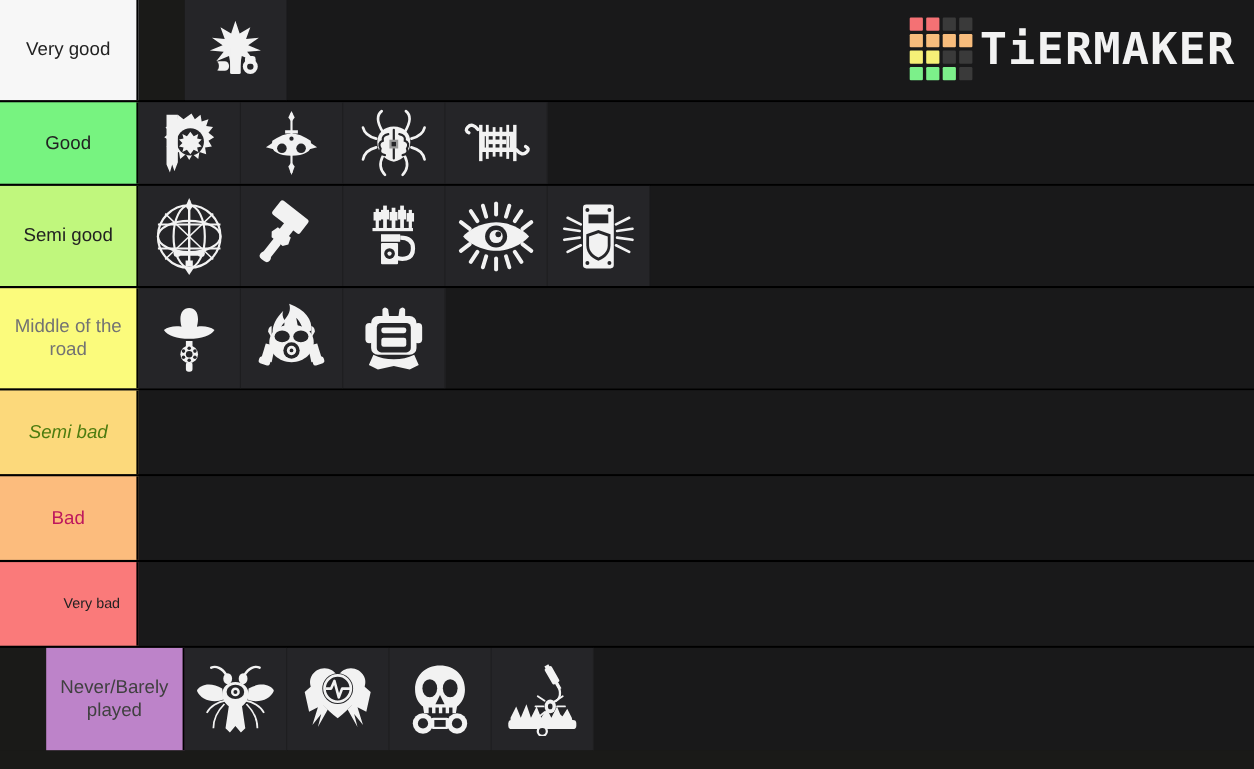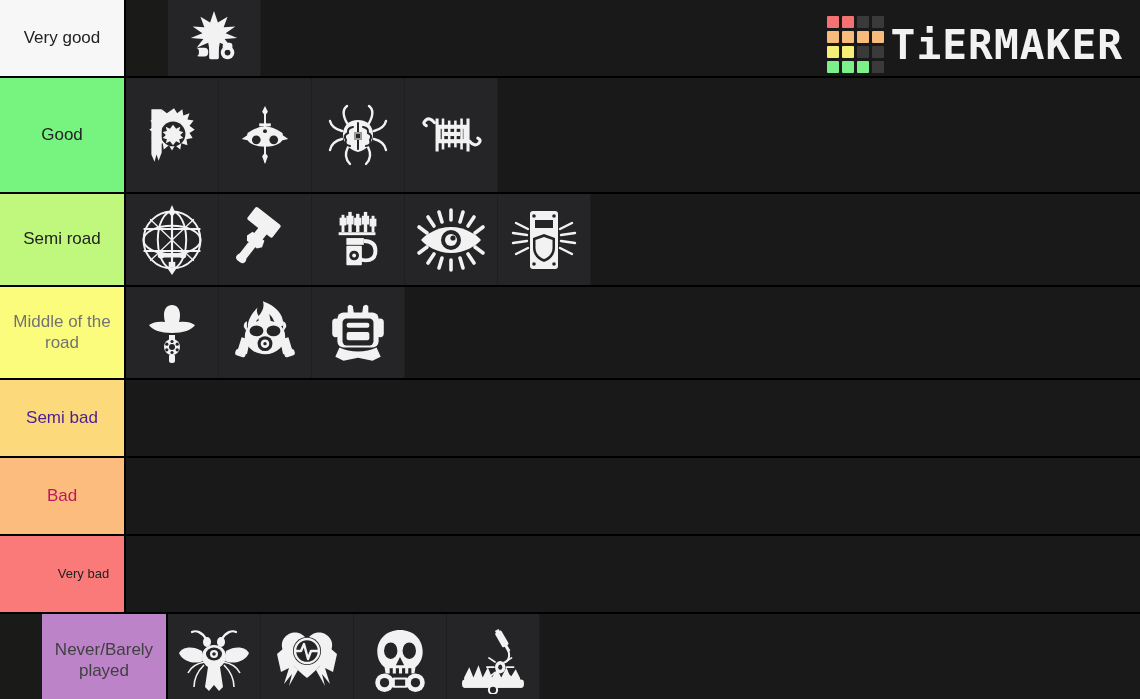--- a/index.html
+++ b/index.html
@@ -90,39 +90,39 @@
     line-height: 1;
     transform: scaleX(1.03);
   }
 </style>
 </head>
 <body>
 
 <div id="tier-app">
 
   <div id="rows">
-      <div class="tier-row" style="height: 78px; gap: 42px;">
+      <div class="tier-row" style="height: 93px; gap: 42px;">
         <div class="tier-label" style="background: rgb(247, 247, 247); color: rgb(34, 34, 34);">Very good</div>
         <div class="tier-items">
           <div class="tier-cell" title="Firecracker" style="background: rgb(37, 37, 40);">
             <svg width="62" height="62" viewBox="0 0 64 64" fill="#f2f2f2">
     <path d="M32 4 L36 16 L46 10 L42 21 L54 20 L44 27 L56 32 L43 33 L50 42 L38 37 L36 48 L32 39 L28 48 L26 37 L14 42 L21 33 L8 32 L20 27 L10 20 L22 21 L18 10 L28 16 Z"></path>
     <rect x="27" y="28" width="10" height="26" rx="1.5"></rect>
     <ellipse cx="32" cy="29" rx="5" ry="2"></ellipse>
     <rect x="13" y="42" width="13" height="9" rx="4"></rect>
     <ellipse cx="14" cy="46.5" rx="2.5" ry="4" fill="#252528"></ellipse>
     <circle cx="46" cy="47" r="7"></circle>
     <circle cx="46" cy="47" r="3" fill="#252528"></circle>
     <rect x="41" y="37" width="10" height="7" rx="3"></rect>
   </svg>
           </div>
           <div class="tier-filler"></div>
         </div>
       </div>
-      <div class="tier-row" style="height: 116px;">
+      <div class="tier-row" style="height: 76px;">
         <div class="tier-label" style="background: rgb(119, 243, 128); color: rgb(34, 34, 34);">Good</div>
         <div class="tier-items">
           <div class="tier-cell" title="Sun Banner" style="background: rgb(37, 37, 40);">
             <svg width="66" height="66" viewBox="0 0 64 64" fill="#f2f2f2">
     <g>
       <path d="M34 6 l3 5 5-4 1 6 6-2-2 6 6 1-4 5 5 4-5 3 3 5-6 1 1 6-6-2-1 6-5-4-3 5-3-5-5 4-1-6-6 2 1-6-6-1 3-5-5-3 5-4-4-5 6-1-2-6 6 2 1-6 5 4z"></path>
     </g>
     <circle cx="33" cy="31" r="12" fill="#252528"></circle>
     <path d="M33 22 l3 4 4-2-1 4 4 1-3 3 3 3-4 1 1 4-4-2-3 4-3-4-4 2 1-4-4-1 3-3-3-3 4-1-1-4 4 2z"></path>
     <path d="M12 7 h10 v42 l-3 8 -2-6 -2 7 -3-7 v-44z"></path>
@@ -176,21 +176,21 @@
     <rect x="41" y="16" width="2.5" height="30"></rect>
     <rect x="47" y="16" width="3" height="32"></rect>
     <path d="M16 20 q-5-6 -9-2 q-3 3 1 5" stroke="#f2f2f2" stroke-width="3" fill="none" stroke-linecap="round"></path>
     <path d="M50 38 q5 6 9 2 q3-3 -1-5" stroke="#f2f2f2" stroke-width="3" fill="none" stroke-linecap="round"></path>
   </svg>
           </div>
           <div class="tier-filler"></div>
         </div>
       </div>
       <div class="tier-row" style="height: 93px;">
-        <div class="tier-label" style="background: rgb(192, 247, 125); color: rgb(34, 34, 34);">Semi road</div>
+        <div class="tier-label" style="background: rgb(192, 247, 125); color: rgb(34, 34, 34);">Semi good</div>
         <div class="tier-items">
           <div class="tier-cell" title="Sword Orb" style="background: rgb(37, 37, 40);">
             <svg width="70" height="70" viewBox="0 0 64 64" fill="none" stroke="#f2f2f2" stroke-width="1.8">
     <circle cx="32" cy="32" r="26"></circle>
     <ellipse cx="32" cy="32" rx="13" ry="26"></ellipse>
     <ellipse cx="32" cy="32" rx="26" ry="13"></ellipse>
     <path d="M6 22 H58 M6 42 H58"></path>
     <path d="M12 13 L52 51 M52 13 L12 51" stroke-width="1.2"></path>
     <g fill="#f2f2f2" stroke="none">
       <path d="M31 2 h2 v54 h-2z"></path>
@@ -330,21 +330,21 @@
     <rect x="21" y="31" width="22" height="8" rx="2" fill="#f2f2f2"></rect>
     <rect x="7" y="18" width="7" height="18" rx="3.5"></rect>
     <rect x="50" y="18" width="7" height="18" rx="3.5"></rect>
     <path d="M14 46 q8 4 18 4 t18-4 l4 9 -8 4 -14-3 -14 3 -8-4z"></path>
   </svg>
           </div>
           <div class="tier-filler"></div>
         </div>
       </div>
       <div class="tier-row" style="height: 78px;">
-        <div class="tier-label" style="background: rgb(252, 217, 123); color: #4c1d95;">Semi bad</div>
+        <div class="tier-label" style="background: rgb(252, 217, 123); color: #4d7c0f; font-style: italic;">Semi bad</div>
         <div class="tier-items">
           <div class="tier-filler"></div>
         </div>
       </div>
       <div class="tier-row" style="height: 78px;">
         <div class="tier-label" style="background: rgb(252, 188, 125); color: #be185d;">Bad</div>
         <div class="tier-items">
           <div class="tier-filler"></div>
         </div>
       </div>

